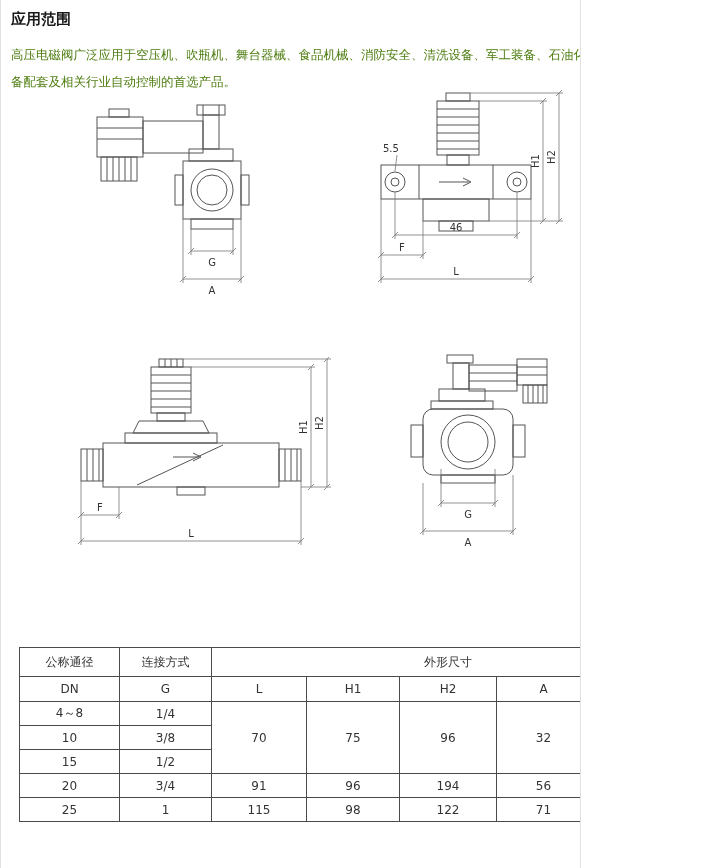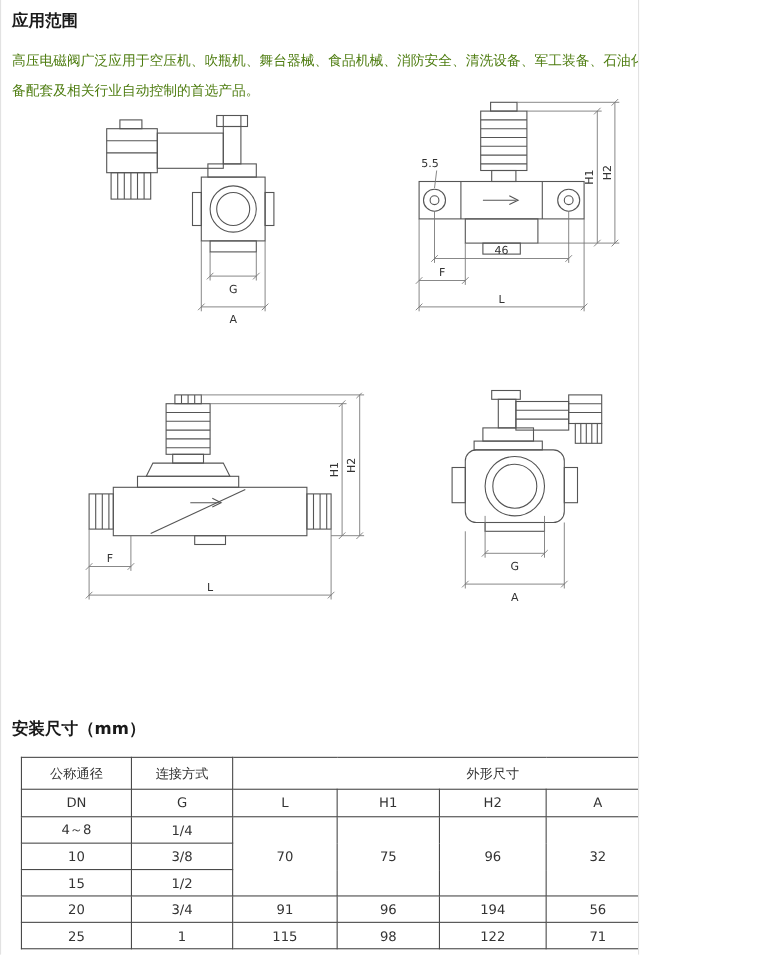--- a/index.html
+++ b/index.html
@@ -245,21 +245,20 @@
         <line x1="24" y1="180" x2="114" y2="180"></line>
         <line x1="21" y1="183" x2="27" y2="177"></line>
           <line x1="111" y1="183" x2="117" y2="177"></line>
       </g>
       <text x="69" y="167" text-anchor="middle">G</text>
       <text x="69" y="195" text-anchor="middle">A</text>
     </svg>
 
   </div>
 
-  <h2 class="dims-title">安装尺寸（mm）</h2>
 
   <table class="spec">
     <colgroup>
       <col style="width:100px">
         <col style="width:92px">
         <col style="width:95px">
       <col style="width:93px">
         <col style="width:97px">
         <col style="width:94px">
         <col style="width:94px">

